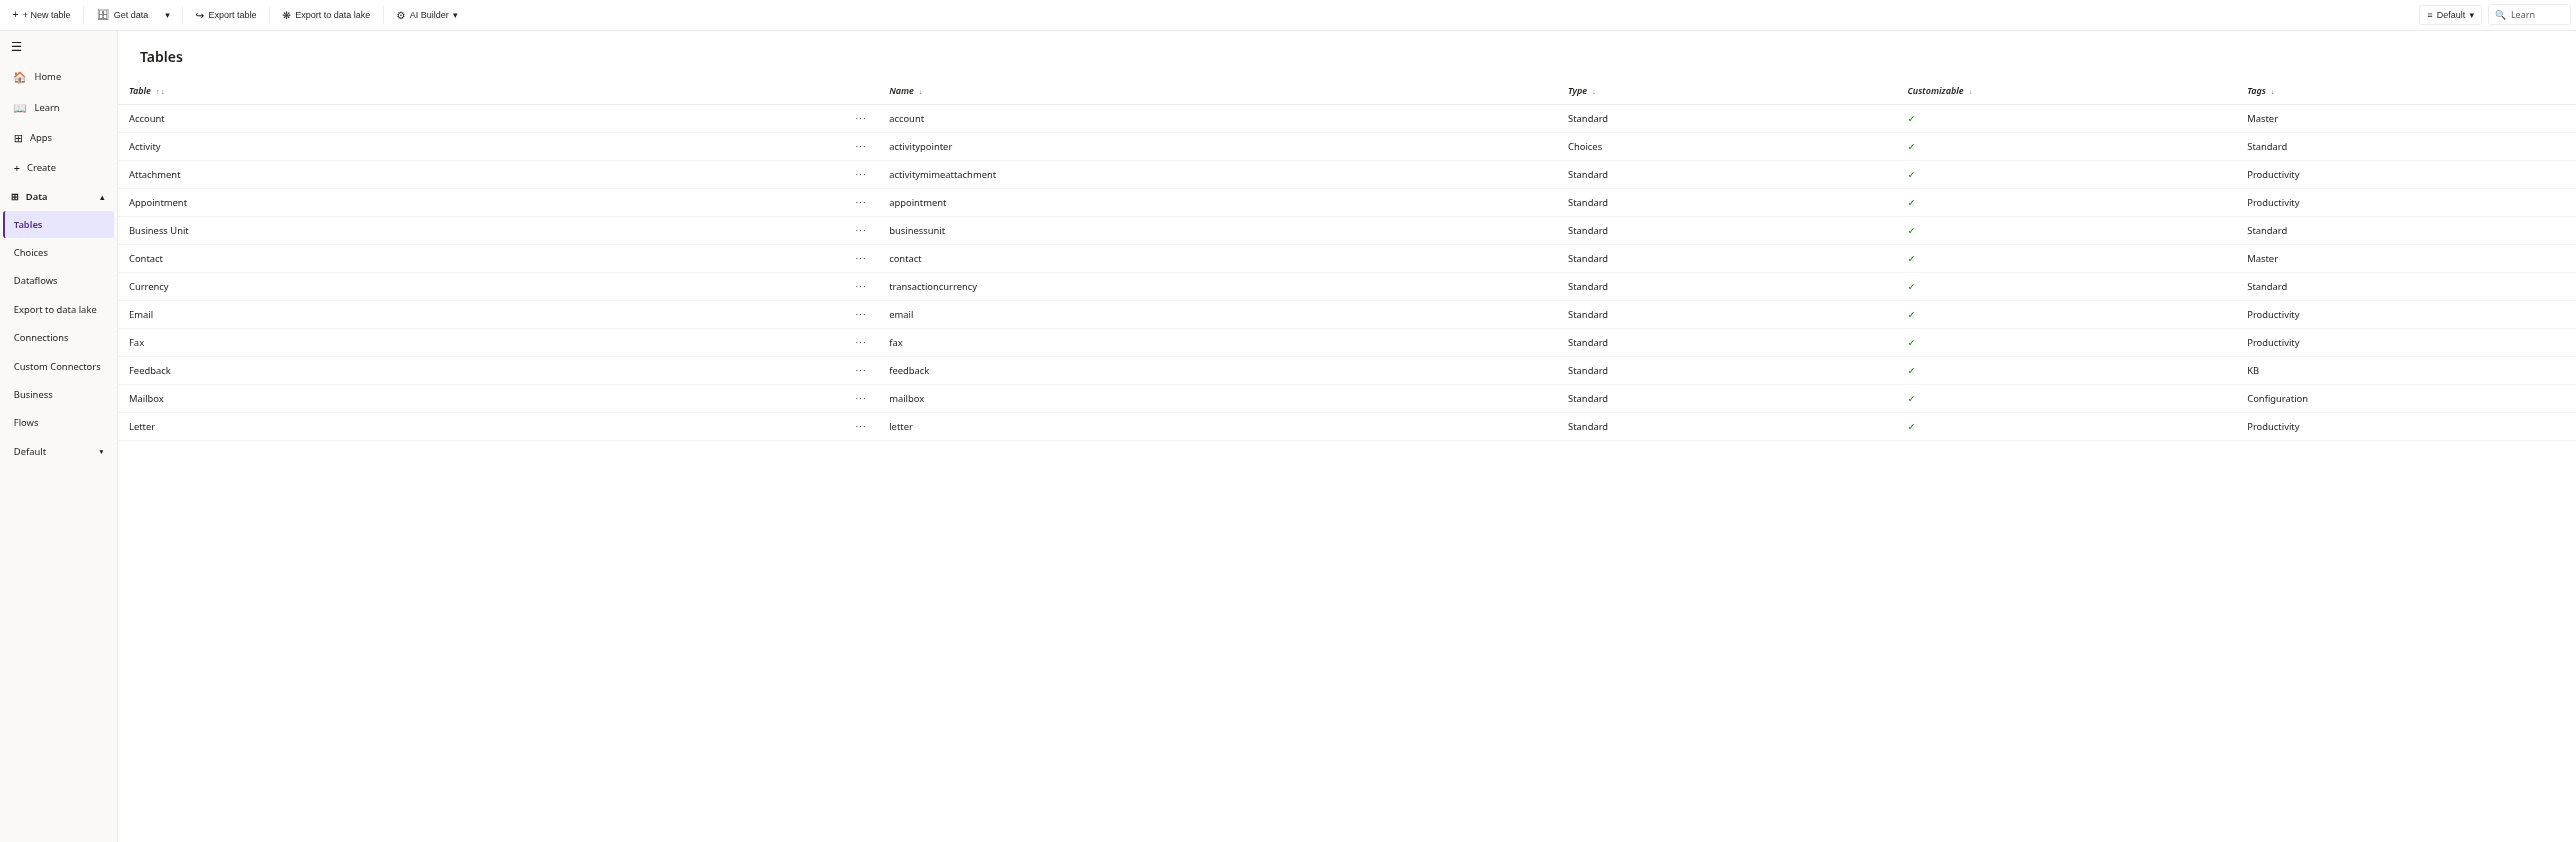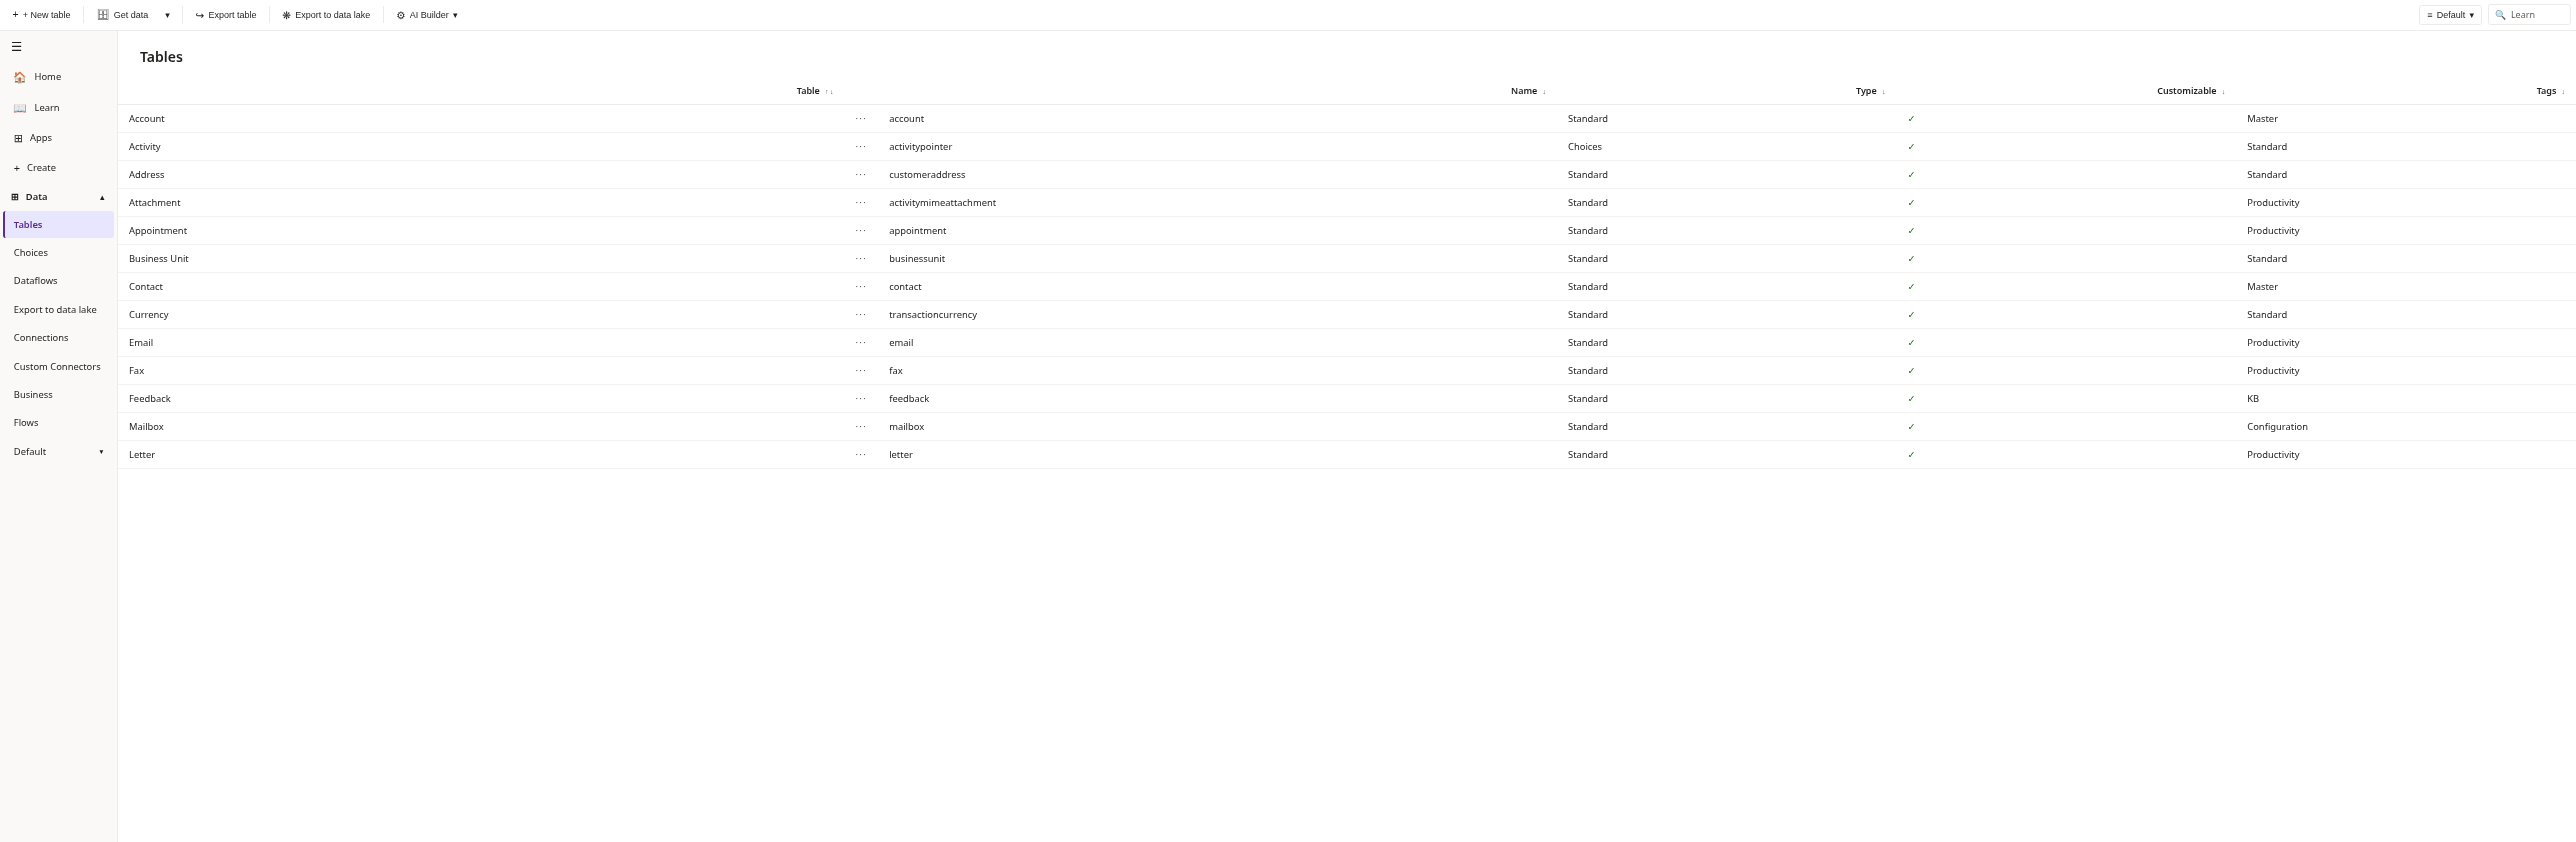--- a/index.html
+++ b/index.html
@@ -54,22 +54,22 @@
 
     
     .content { flex: 1; overflow-y: auto; padding: 0; }
     .content-header { padding: 16.6px 22px 11px; }
     .content-header h1 { font-size: 14px; font-weight: 600; color: #201f1e; }
 
     
     .data-table { width: 100%; border-collapse: collapse; }
     .data-table thead tr { border-bottom: 0.7px solid #edebe9; }
     .data-table th {
-      padding: 7px 11px; text-align: right; font-weight: 600; font-size: 9px;
-      color: #201f1e; white-space: nowrap; user-select: none;
+      padding: 7px 11px; text-align: left; font-weight: 600; font-size: 9px;
+      color: #201f1e; white-space: nowrap; user-select: none; font-style: italic;
     }
     .data-table th .sort-icons { display: inline-flex; align-items: center; gap: 1.4px; margin-left: 2.8px; }
     .data-table th .sort-icons span { font-size: 7px; color: #605e5c; }
     .data-table td {
       padding: 7px 11px; font-size: 9.4px; color: #201f1e; border-bottom: 0.7px solid #f3f2f1;
       white-space: nowrap;
     }
     .data-table td.dots { color: #605e5c; letter-spacing: 1.4px; cursor: pointer; }
     .checkmark { color: #107c10; font-size: 9.7px; }
     .col-table { width: 30%; }
@@ -235,28 +235,20 @@
           </tr>
           <tr>
             <td>Activity</td>
             <td class="dots">···</td>
             <td>activitypointer</td>
             <td>Choices</td>
             <td><span class="checkmark">✓</span></td>
             <td>Standard</td>
           </tr>
           <tr>
-            <td>Address</td>
-            <td class="dots">···</td>
-            <td>customeraddress</td>
-            <td>Standard</td>
-            <td><span class="checkmark">✓</span></td>
-            <td>Standard</td>
-          </tr>
-          <tr>
             <td>Attachment</td>
             <td class="dots">···</td>
             <td>activitymimeattachment</td>
             <td>Standard</td>
             <td><span class="checkmark">✓</span></td>
             <td>Productivity</td>
           </tr>
           <tr>
             <td>Appointment</td>
             <td class="dots">···</td>

